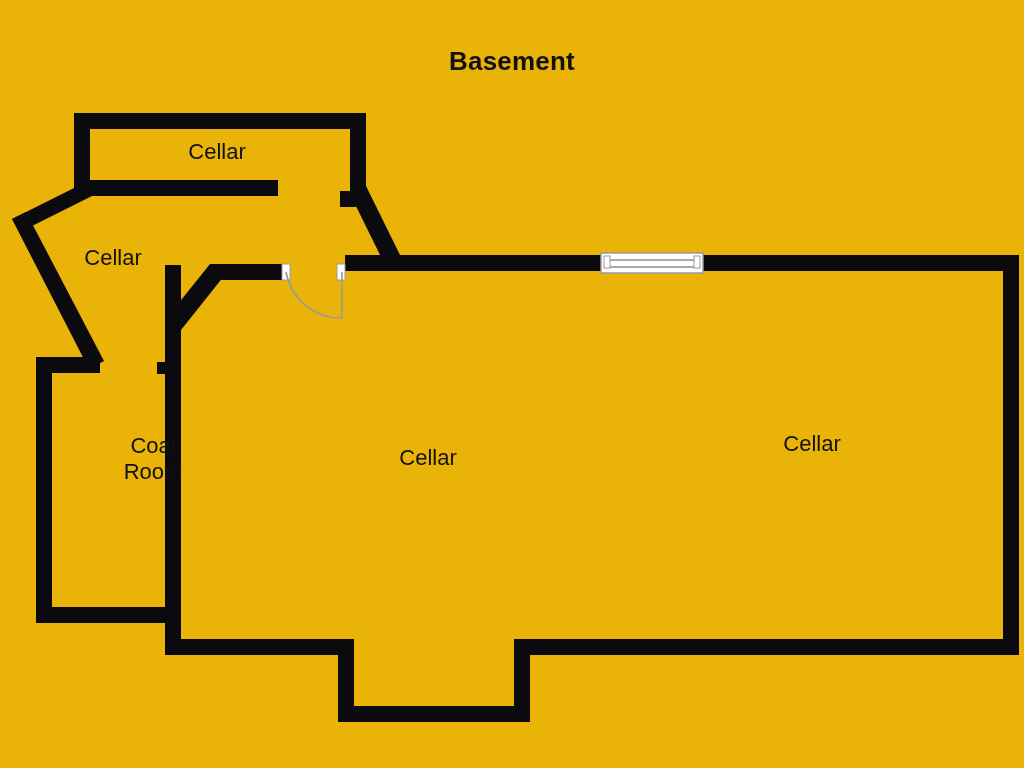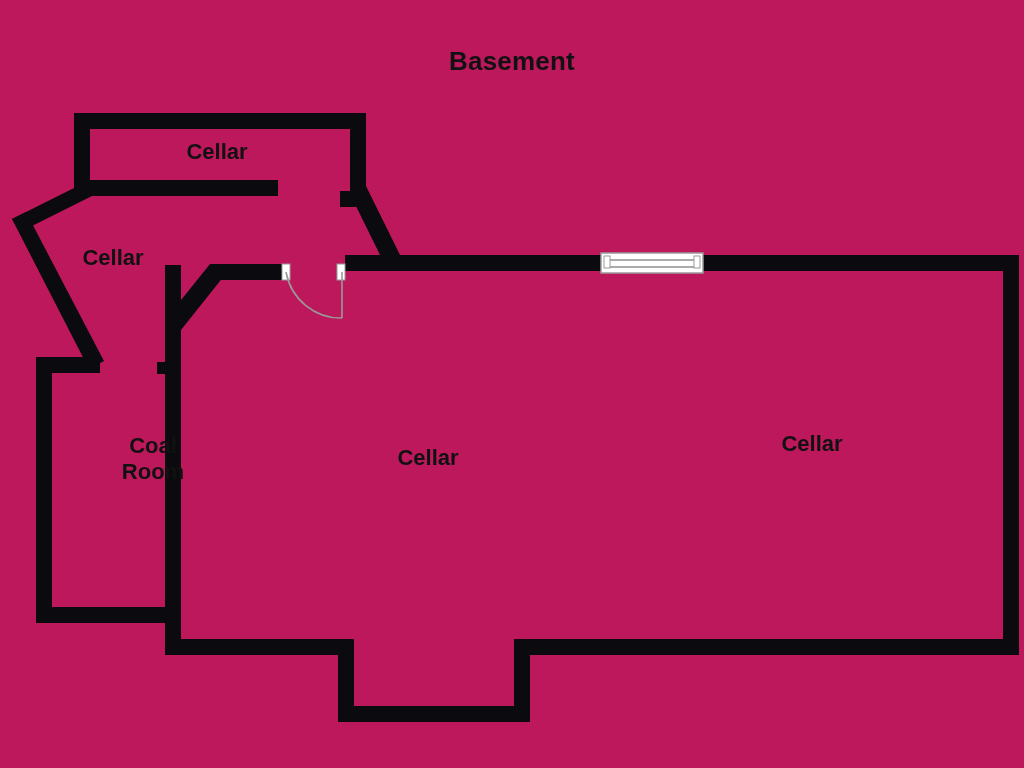--- a/index.html
+++ b/index.html
@@ -13,21 +13,21 @@
     font-family: "Liberation Sans", sans-serif;
     overflow: hidden;
     position: relative;
   }
   #floorplan-root {
     position: absolute;
     left: 0;
     top: 0;
     width: 1024px;
     height: 768px;
-    background: #be185d;
+    background: #eab308;
   }
   .plan-title {
     position: absolute;
     left: 0;
     top: 46px;
     width: 1024px;
     text-align: center;
     font-size: 26px;
     font-weight: bold;
     color: #111111;
@@ -37,21 +37,21 @@
     position: absolute;
     left: 0;
     top: 0;
     width: 1024px;
     height: 768px;
     display: block;
   }
   .room-label {
     position: absolute;
     font-size: 22px;
-    font-weight: bold;
+    font-weight: normal;
     color: #111111;
     text-align: center;
     line-height: 1.16;
     white-space: pre-line;
     transform: translate(-50%, -50%);
     pointer-events: none;
   }
 </style>
 </head>
 <body>

